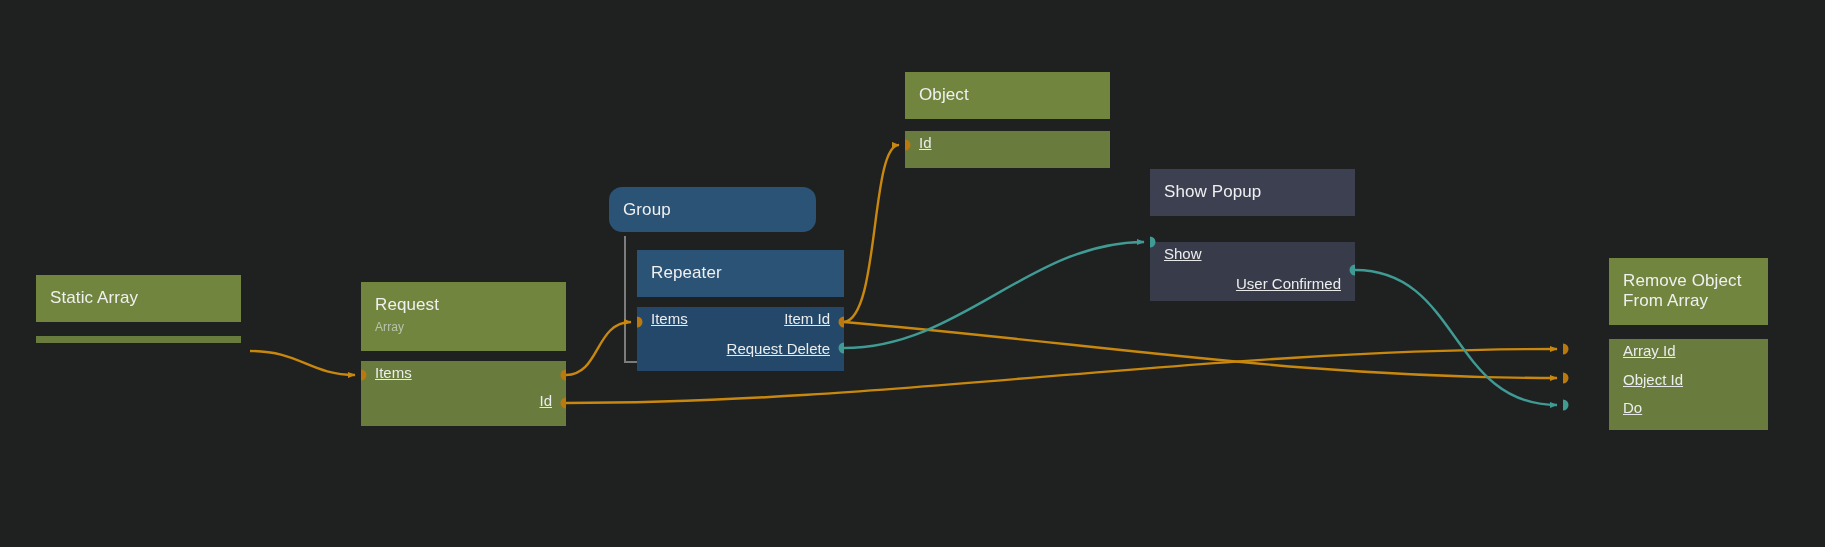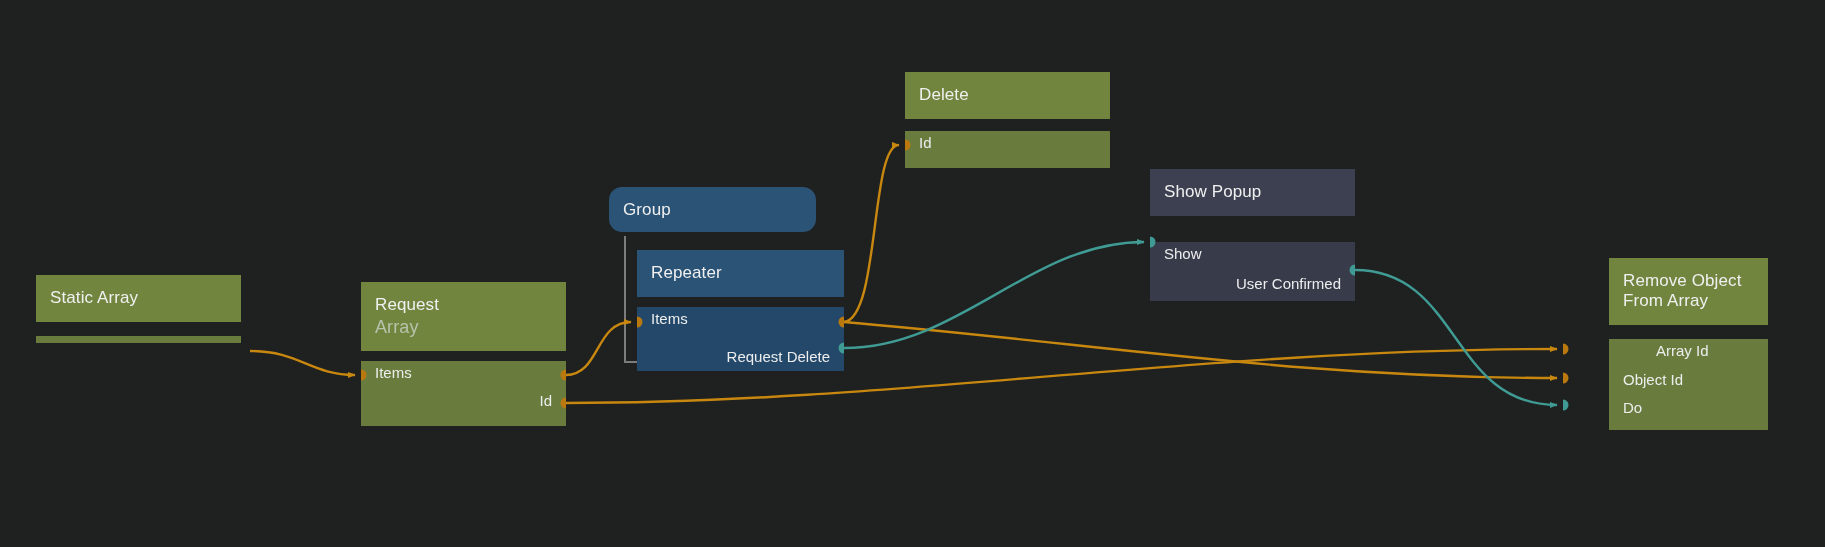--- a/index.html
+++ b/index.html
@@ -27,25 +27,25 @@
   .node .hdr {
     padding: 13px 14px 14px 14px;
     font-size: 17px;
     font-weight: 400;
     line-height: 20px;
     letter-spacing: .1px;
     color: #f0f0f0;
   }
   .node .hdr .sub {
     display: block;
-    font-size: 18px;
+    font-size: 12px;
     color: #b9c3ab;
     margin-top: 2px;
   }
-  .node .body { position: relative; }
+  .node .body { position: relative; text-decoration: underline; }
   .row {
     position: relative;
     height: 24px;
     line-height: 24px;
     font-size: 15px;
     color: #eceded;
     white-space: nowrap;
   }
   .row.in  { text-align: left;  padding-left: 14px; }
   .row.out { text-align: right; padding-right: 14px; }
@@ -141,32 +141,35 @@
   </div>
 
   <div class="node blue" style="left:637px; top:250px; width:207px; height:121px;">
     <div class="hdr">
       <span>Repeater</span>
     </div>
     <div class="body" style="height:74px;">
       <div class="row in" style="margin-top:10px;">
         <span>Items</span>
       </div>
-      <div class="row out" style="margin-top:14px;">
+      <div class="row out" style="margin-top:-24px;">
+        <span>Item Id</span>
+      </div>
+      <div class="row out" style="margin-top:6px;">
         <span>Request Delete</span>
       </div>
     </div>
     <span class="port data" style="left:0px; top:72px;"></span>
     <span class="port data" style="left:207px; top:72px;"></span>
     <span class="port exec" style="left:207px; top:98px;"></span>
   </div>
 
   <div class="node green" style="left:905px; top:72px; width:205px; height:96px;">
     <div class="hdr">
-      <span>Delete</span>
+      <span>Object</span>
     </div>
     <div class="body" style="height:49px;">
       <div class="row in" style="margin-top:12px;">
         <span>Id</span>
       </div>
     </div>
     <span class="port data" style="left:0px; top:73px;"></span>
   </div>
 
   <div class="node slate" style="left:1150px; top:169px; width:205px; height:132px;">
@@ -183,21 +186,21 @@
     </div>
     <span class="port exec" style="left:0px; top:73px;"></span>
     <span class="port exec" style="left:205px; top:101px;"></span>
   </div>
 
   <div class="node green" style="left:1563px; top:258px; width:205px; height:172px;padding-left:46px;">
     <div class="hdr" style="white-space:normal;">
       <span>Remove Object From Array</span>
     </div>
     <div class="body" style="height:102px;">
-      <div class="row in" style="margin-top:14px;margin-left:33px;">
+      <div class="row in" style="margin-top:14px;">
         <span>Array Id</span>
       </div>
       <div class="row in" style="margin-top:5px;">
         <span>Object Id</span>
       </div>
       <div class="row in" style="margin-top:4px;">
         <span>Do</span>
       </div>
     </div>
     <span class="port data" style="left:0px; top:91px;"></span>

